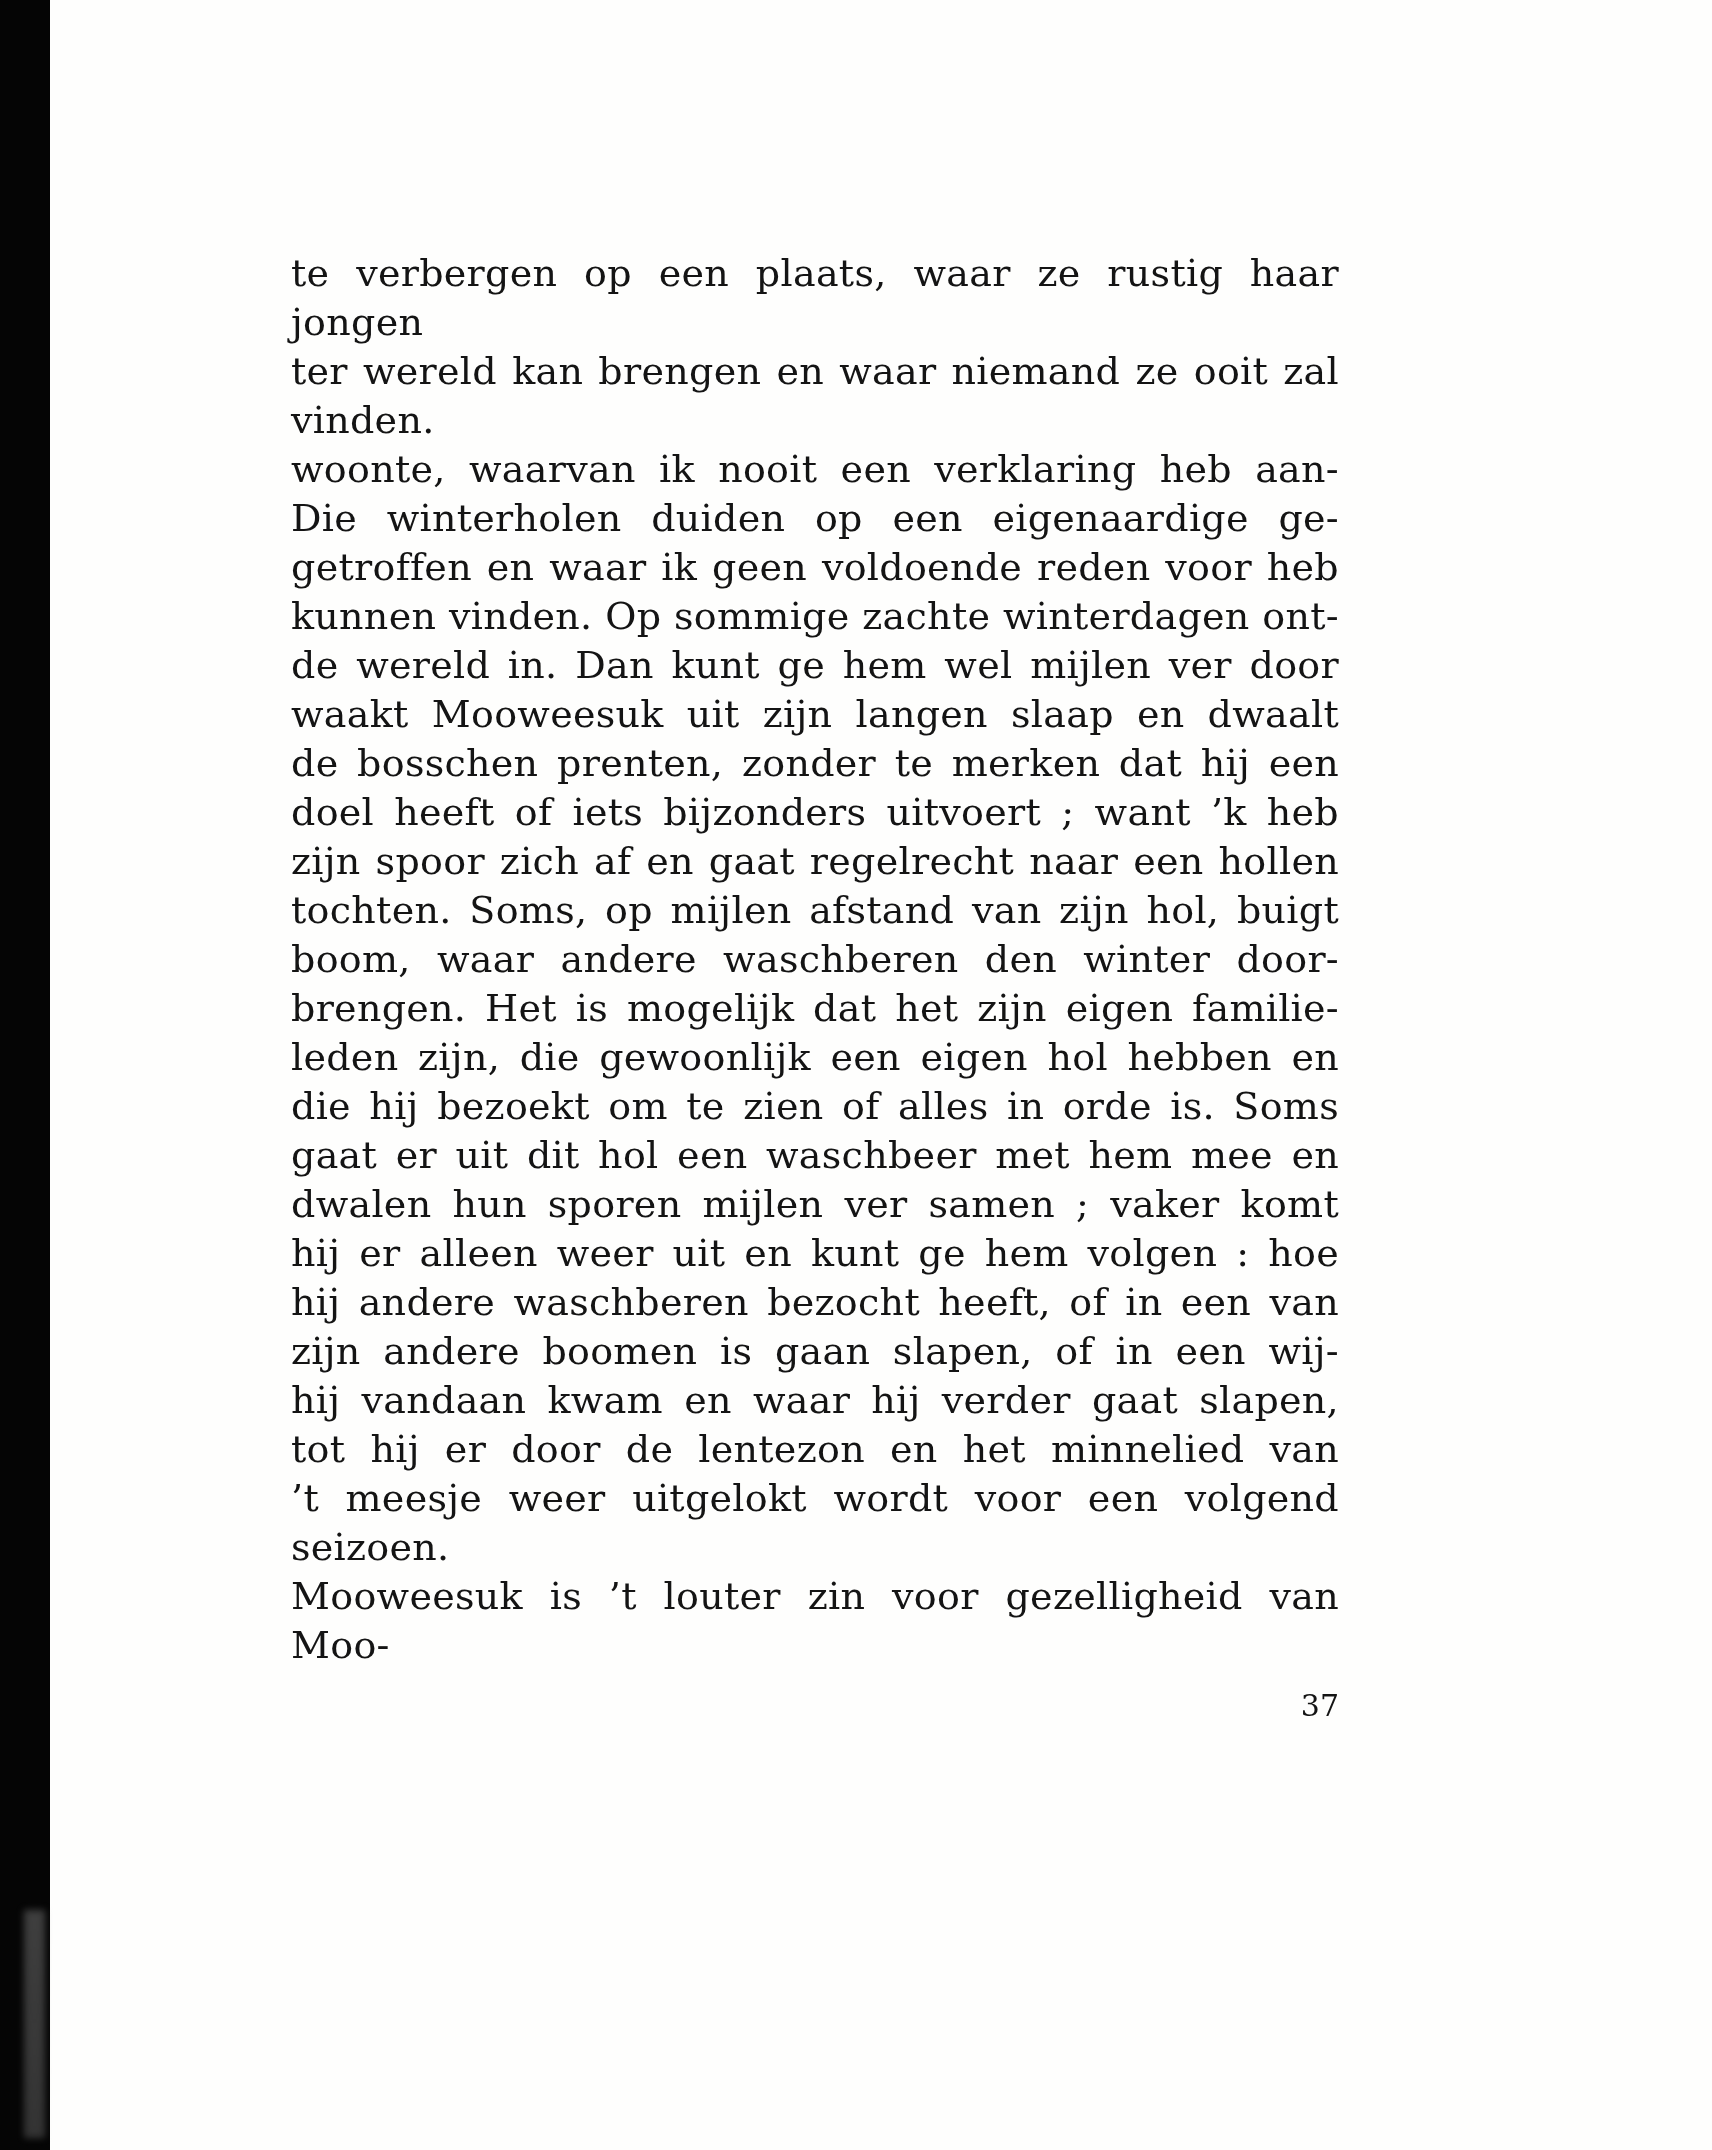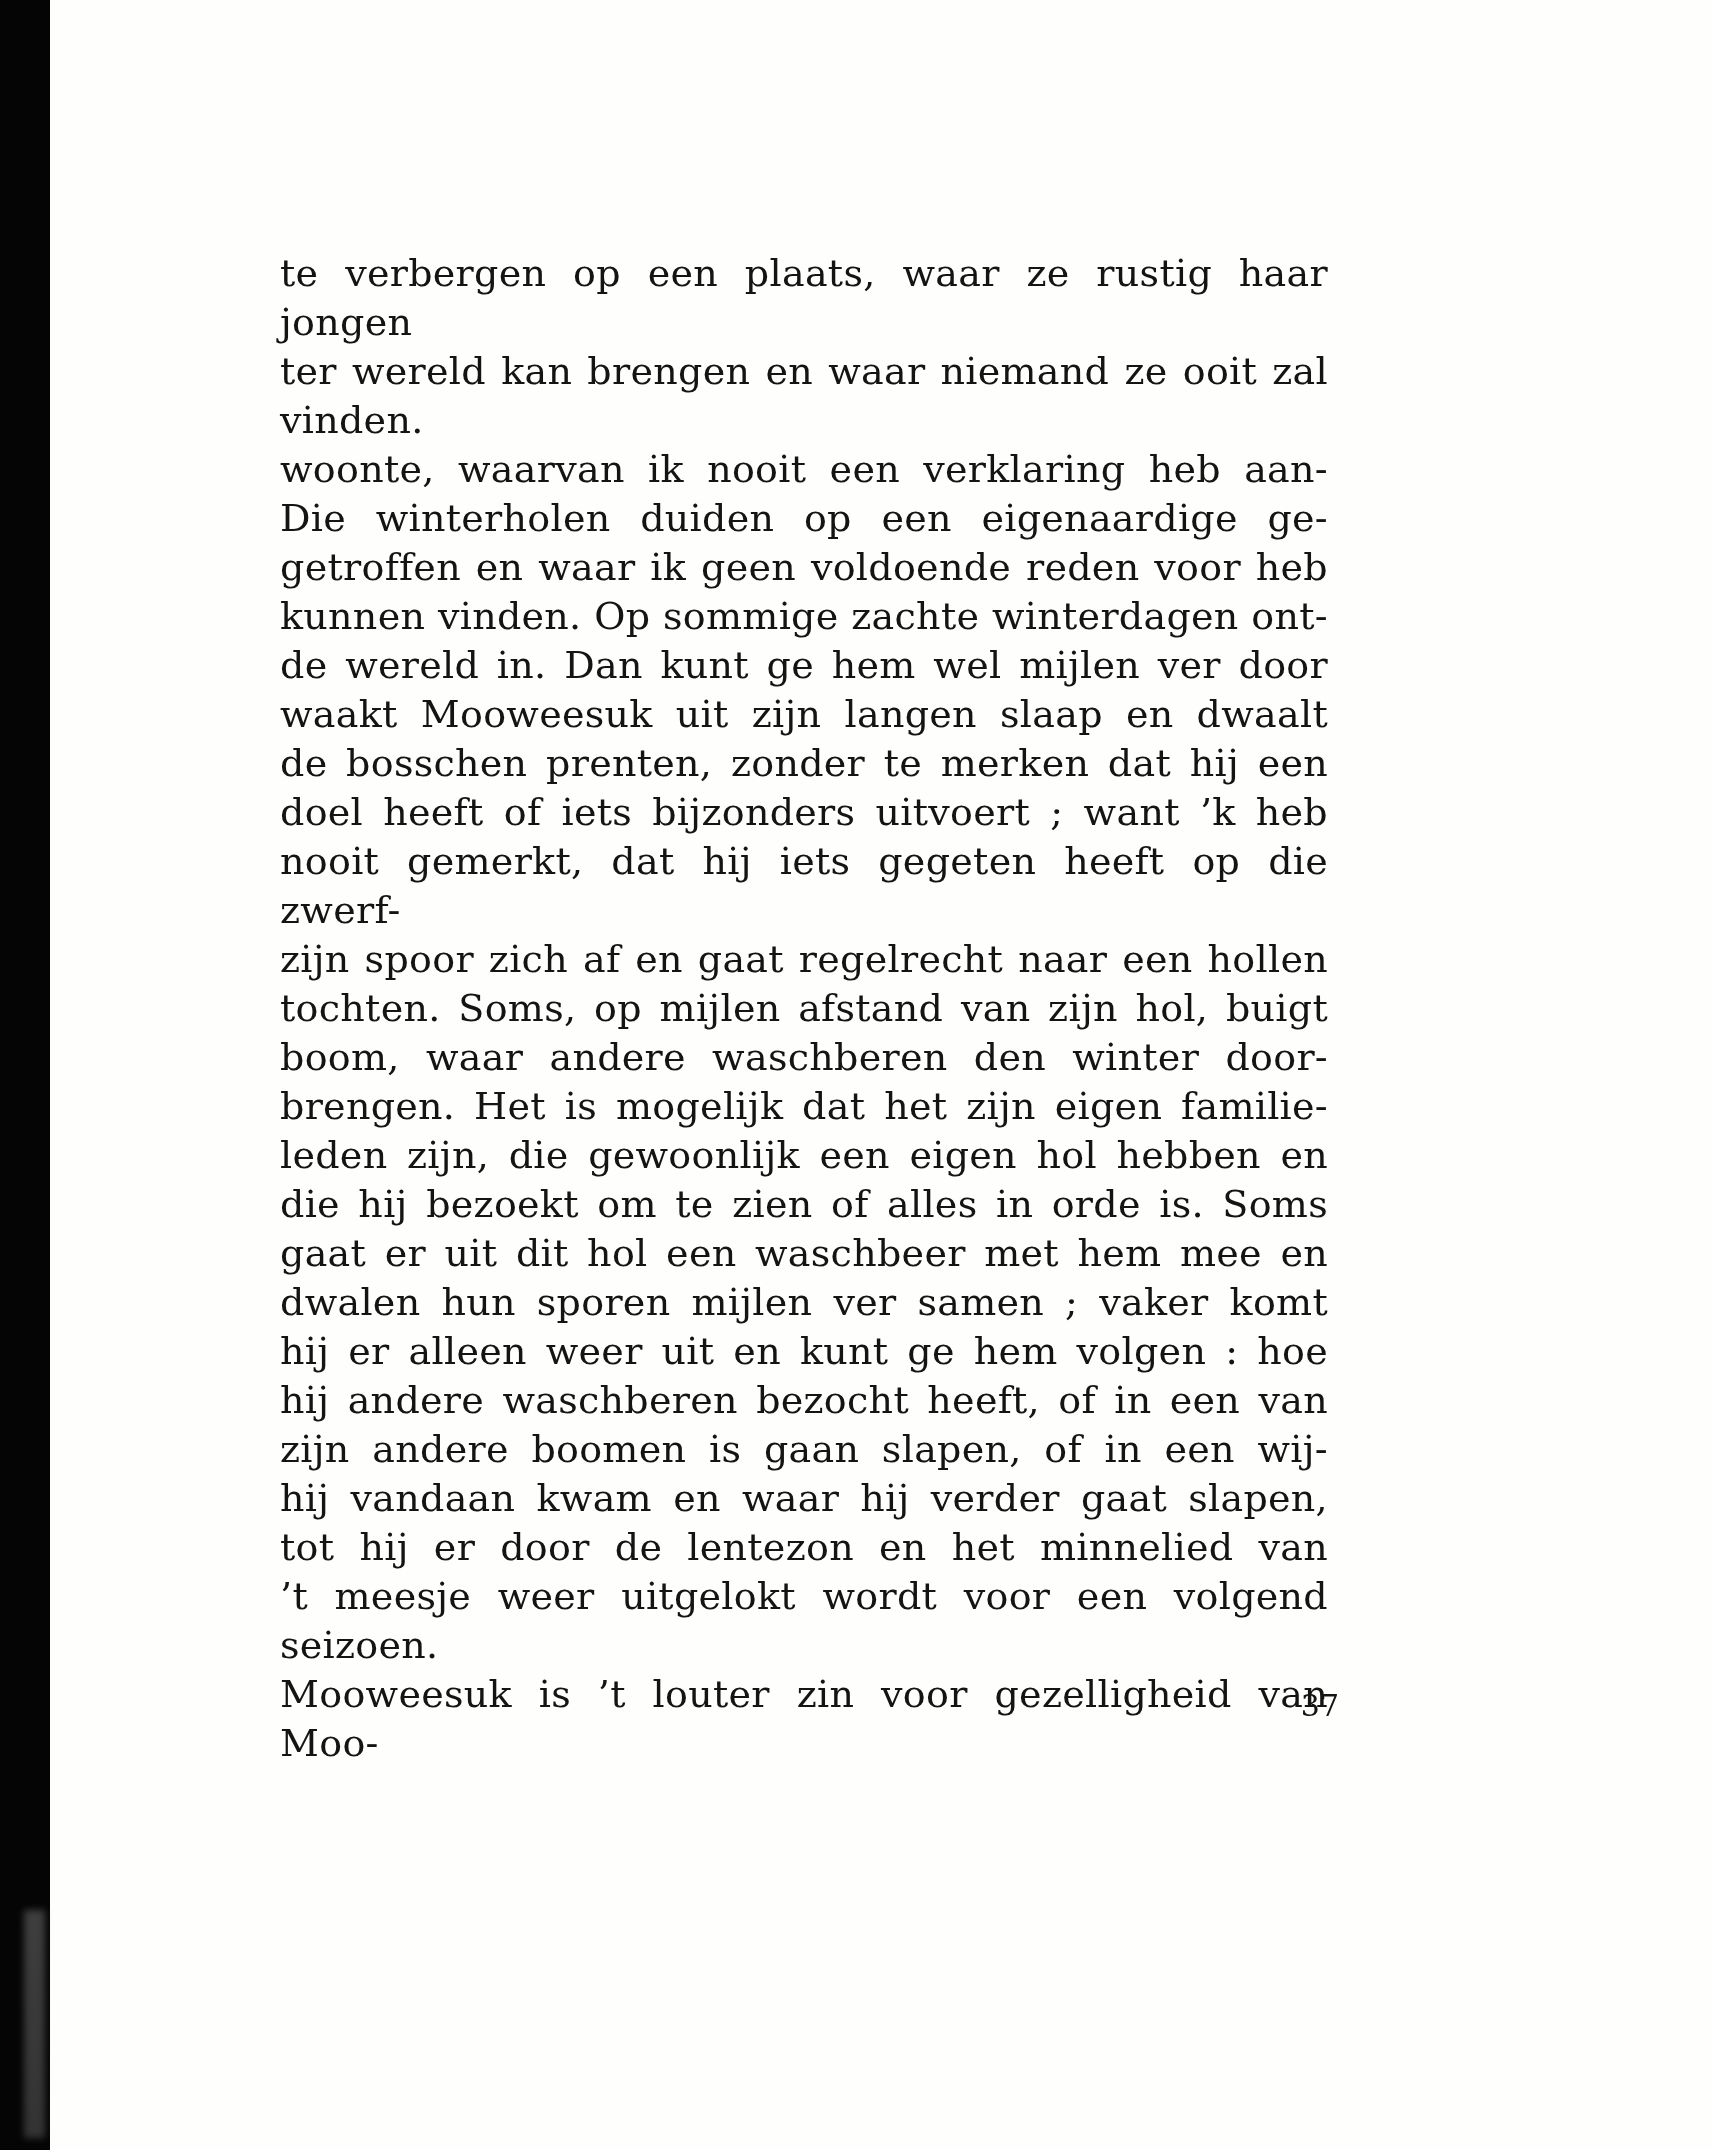--- a/index.html
+++ b/index.html
@@ -33,21 +33,21 @@
     position: absolute;
     left: 23.5px;
     top: 1910px;
     width: 21px;
     height: 228px;
     background: linear-gradient(to bottom, rgba(110,110,110,0.55), rgba(190,190,190,0.25));
     filter: blur(3.5px);
   }
   .textblock {
     position: absolute;
-    left: 280px;
+    left: 291px;
     top: 249px;
     width: 1048px;
   }
   .line {
     font-size: 38px;
     line-height: 49px;
     letter-spacing: 0.3px;
     text-align: justify;
     min-height: 49px;
   }
@@ -76,21 +76,20 @@
     <div class="line j">ter wereld kan brengen en waar niemand ze ooit zal</div>
     <div class="line">vinden.</div>
     <div class="line j">woonte, waarvan ik nooit een verklaring heb aan-</div>
     <div class="line j">Die winterholen duiden op een eigenaardige ge-</div>
     <div class="line j">getroffen en waar ik geen voldoende reden voor heb</div>
     <div class="line j">kunnen vinden. Op sommige zachte winterdagen ont-</div>
     <div class="line j">de wereld in. Dan kunt ge hem wel mijlen ver door</div>
     <div class="line j">waakt Mooweesuk uit zijn langen slaap en dwaalt</div>
     <div class="line j">de bosschen prenten, zonder te merken dat hij een</div>
     <div class="line j">doel heeft of iets bijzonders uitvoert ; want ’k heb</div>
-    <div class="line j">nooit gemerkt, dat hij iets gegeten heeft op die zwerf-</div>
     <div class="line j">zijn spoor zich af en gaat regelrecht naar een hollen</div>
     <div class="line j">tochten. Soms, op mijlen afstand van zijn hol, buigt</div>
     <div class="line j">boom, waar andere waschberen den winter door-</div>
     <div class="line j">brengen. Het is mogelijk dat het zijn eigen familie-</div>
     <div class="line j">leden zijn, die gewoonlijk een eigen hol hebben en</div>
     <div class="line j">die hij bezoekt om te zien of alles in orde is. Soms</div>
     <div class="line j">gaat er uit dit hol een waschbeer met hem mee en</div>
     <div class="line j">dwalen hun sporen mijlen ver samen ; vaker komt</div>
     <div class="line j">hij er alleen weer uit en kunt ge hem volgen : hoe</div>
     <div class="line j">hij andere waschberen bezocht heeft, of in een van</div>

